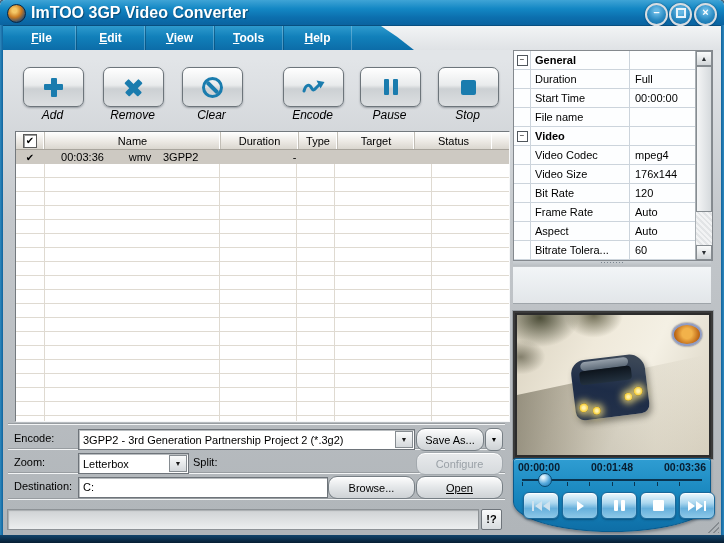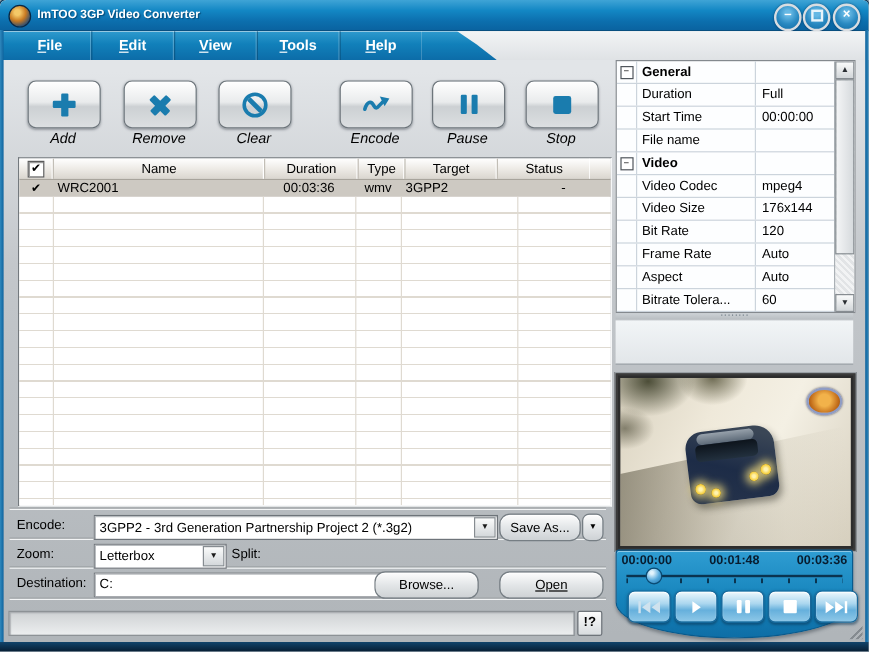--- a/index.html
+++ b/index.html
@@ -6,21 +6,21 @@
   #window{position:relative;width:724px;height:543px;background:linear-gradient(180deg,#e2e5e8 60px,#c3c7cb 220px,#b0b5b9 530px);
           overflow:hidden;border-radius:5px 5px 0 0;outline:1px solid #063a5e;}
   
   .titlebar{position:absolute;left:0;top:0;width:724px;height:25px;
     background:linear-gradient(180deg,#3fa4d6 0%,#1387c4 35%,#0c6fae 70%,#0a63a0 100%);
     border-bottom:1px solid #084f80;border-radius:5px 5px 0 0;}
   .app-icon{position:absolute;left:7px;top:4px;width:17px;height:17px;border-radius:50%;
     background:radial-gradient(circle at 38% 32%,#f4c867 15%,#c87a22 45%,#35506e 75%,#16293f);
     border:1px solid #0a2742;}
   .title-text{position:absolute;left:31px;top:0;height:25px;line-height:25px;color:#fff;font-weight:bold;
-    font-size:10px;text-shadow:1px 1px 1px #064a77;}
+    font-size:16px;text-shadow:1px 1px 1px #064a77;}
   .winbtn{position:absolute;top:3px;width:19px;height:19px;border-radius:50%;
     background:radial-gradient(circle at 50% 32%,#66b8e4 15%,#2a8ac2 55%,#0f6aa4 100%);
     border:2px solid #d9dde1;box-shadow:0 0 2px rgba(0,0,30,.5);
     color:#fff;font-weight:bold;font-size:11px;line-height:15px;text-align:center;cursor:default;}
   .winbtn .sq{display:inline-block;width:6px;height:6px;border:2px solid #e8f4fb;margin-top:3px;}
   
   .menubar{position:absolute;left:0;top:26px;width:724px;height:24px;
     background:linear-gradient(180deg,#f2f4f5,#dfe2e5);}
   .menu-blue{position:absolute;left:0;top:0;width:430px;height:24px;
     background:linear-gradient(180deg,#2e9ace 0%,#1180ba 45%,#0c6ca8 100%);
@@ -216,21 +216,20 @@
           <span class="hcheck">✔</span>
         </div>
       <div class="hc" style="width:175px;">Name</div>
       <div class="hc" style="width:77px;">Duration</div>
       <div class="hc" style="width:38px;">Type</div>
       <div class="hc" style="width:76px;">Target</div>
       <div class="hc" style="width:77px;border-right:none;">Status</div>
     </div>
     <div class="frow">
       <div style="width:28px;text-align:center;font-size:10px;">✔</div>
-      <div style="width:175px;padding-left:4px;box-sizing:border-box;">WRC2001</div>
       <div style="width:77px;text-align:center;">00:03:36</div>
       <div style="width:38px;text-align:center;">wmv</div>
       <div style="width:97px;padding-left:4px;box-sizing:border-box;">3GPP2</div>
       <div style="width:77px;text-align:center;">-</div>
     </div>
     <div class="fgrid"></div>
     <div class="vline" style="left:28px;"></div>
     <div class="vline" style="left:203px;"></div>
     <div class="vline" style="left:280px;"></div>
     <div class="vline" style="left:318px;"></div>
@@ -251,24 +250,25 @@
   <div class="pbtn" style="left:485px;top:428px;width:16px;border-radius:6px;">
       <span style="font-size:7px;">▼</span>
     </div>
 
   <div class="clabel" style="left:14px;top:456px;">Zoom:</div>
   <div class="dd" style="left:78px;top:453px;width:109px;">
     <span class="txt">Letterbox</span>
     <span class="arrow">▼</span>
   </div>
   <div class="clabel" style="left:193px;top:456px;">Split:</div>
+  <div class="pbtn disabled" style="left:416px;top:452px;width:85px;">Configure</div>
 
   <div class="clabel" style="left:14px;top:480px;">Destination:</div>
   <div class="tinput" style="left:78px;top:477px;width:244px;">C:</div>
-  <div class="pbtn" style="left:312px;top:476px;width:85px;">Browse...</div>
+  <div class="pbtn" style="left:328px;top:476px;width:85px;">Browse...</div>
   <div class="pbtn" style="left:416px;top:476px;width:85px;text-decoration:underline;">Open</div>
 
   <div class="sfield"></div>
   <div class="helpbtn">!?</div>
 
   <div class="props">
     <div class="prow group">
       <div class="pexp">
           <span class="box">−</span>
         </div>

